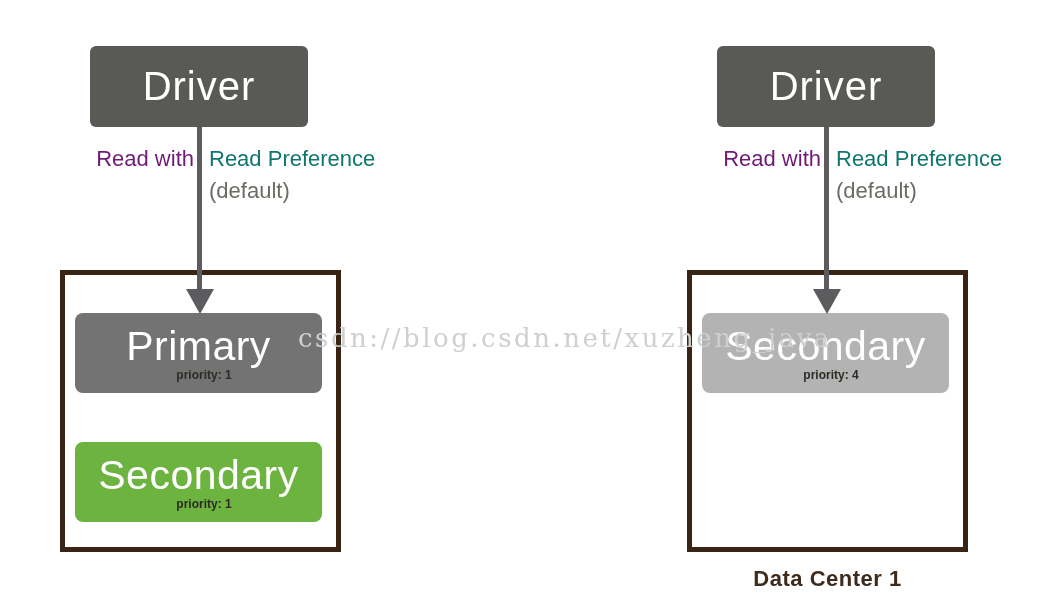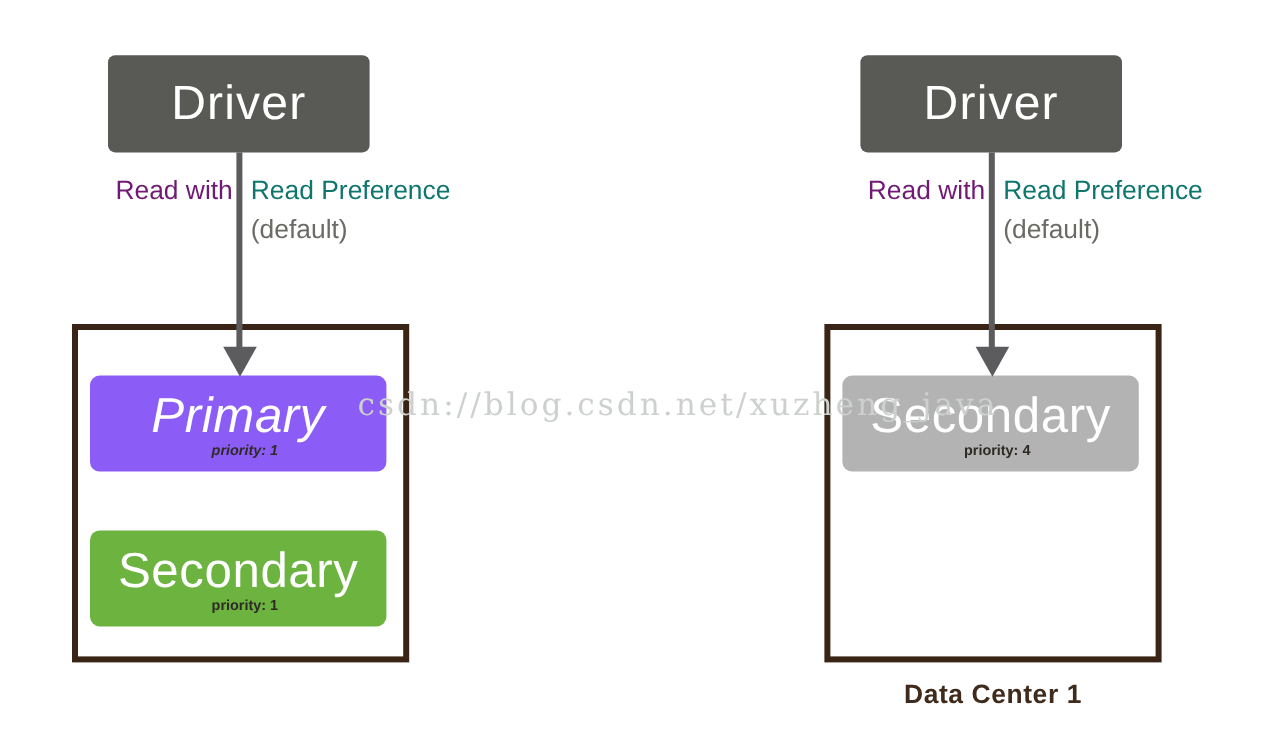--- a/index.html
+++ b/index.html
@@ -139,21 +139,21 @@
 
     <div class="read-left">Read with</div>
     <div class="read-right">Read Preference</div>
     <div class="read-mode">(default)</div>
 
     <div class="arrow-line"></div>
     <div class="arrow-head"></div>
 
     <div class="dc-box"></div>
 
-    <div class="node node-top" style="background-color: #8b5cf6; font-style: italic;">
+    <div class="node node-top" style="background-color: #737373;">
       <div class="node-name">Primary</div>
       <div class="node-priority">priority: 1</div>
     </div>
 
     <div class="node node-bottom" style="background-color: rgb(108, 179, 63);">
       <div class="node-name">Secondary</div>
       <div class="node-priority">priority: 1</div>
     </div>
 
   </div>

